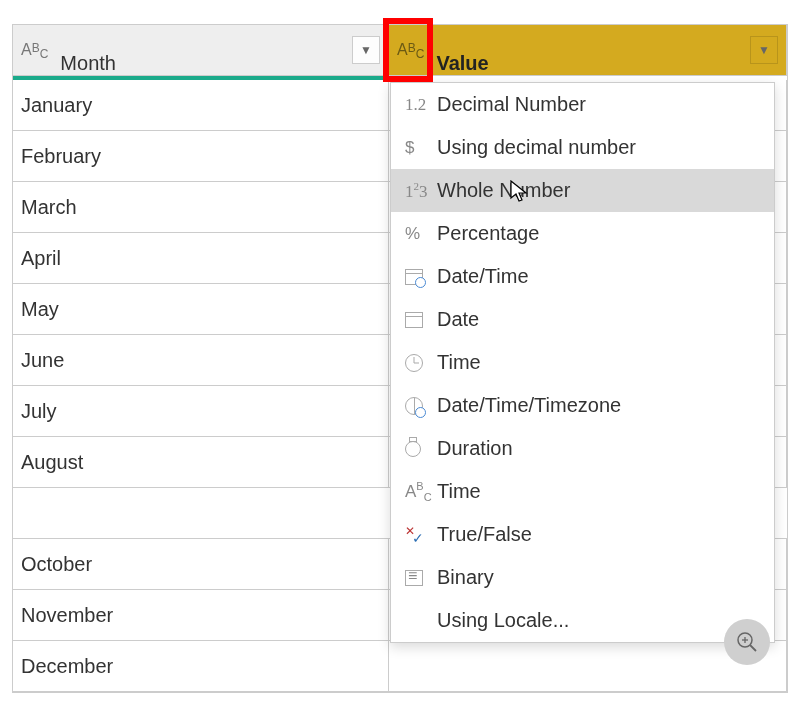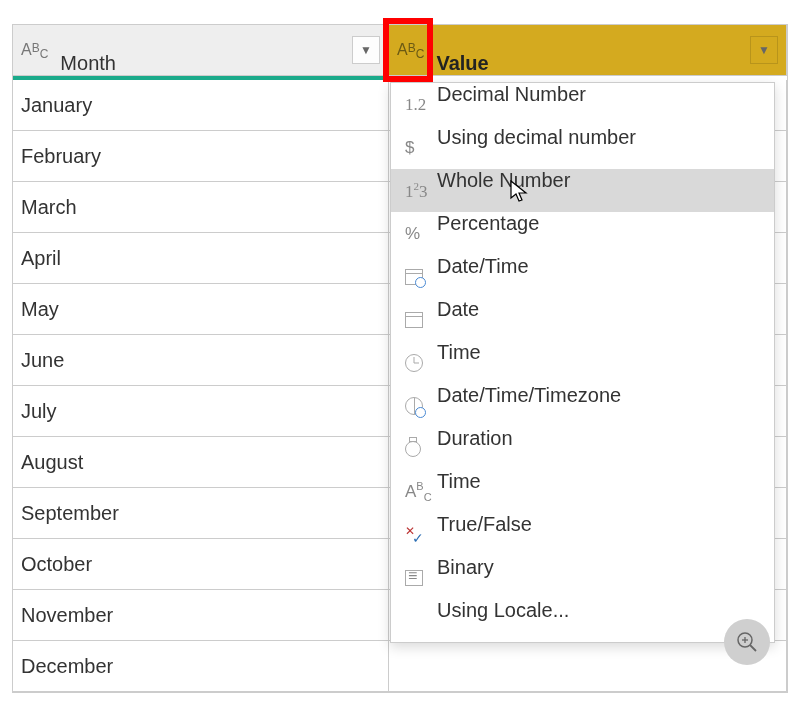--- a/index.html
+++ b/index.html
@@ -109,20 +109,21 @@
       left: 390px;
       top: 82px;
       width: 385px;
       background: #fff;
       border: 1px solid #ccc;
       box-shadow: 0 4px 12px rgba(0,0,0,0.15);
       z-index: 40;
     }
     .menu-item {
       display: flex;
+      align-items: center;
       height: 43px;
       padding: 0 14px;
       cursor: pointer;
       font-size: 20px;
       color: #333;
     }
     .menu-item.hovered {
       background: #d9d9d9;
     }
     .menu-icon {
@@ -289,21 +290,20 @@
       </div>
       <div class="data-row">
         <div class="data-cell month-col">July</div>
         <div class="data-cell value-col"></div>
       </div>
       <div class="data-row">
         <div class="data-cell month-col">August</div>
         <div class="data-cell value-col"></div>
       </div>
       <div class="data-row">
-        <div class="data-cell month-col">September</div>
         <div class="data-cell value-col"></div>
       </div>
       <div class="data-row">
         <div class="data-cell month-col">October</div>
         <div class="data-cell value-col"></div>
       </div>
       <div class="data-row">
         <div class="data-cell month-col">November</div>
         <div class="data-cell value-col"></div>
       </div>

